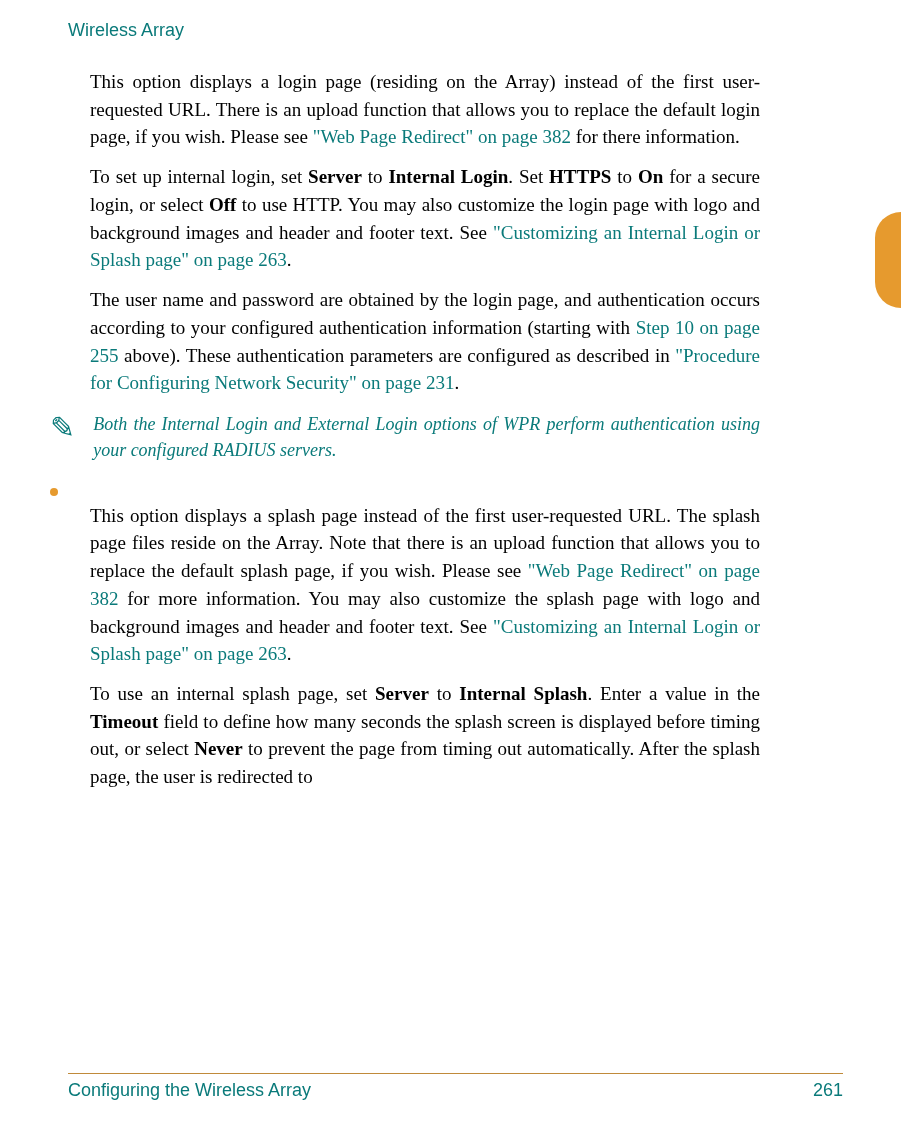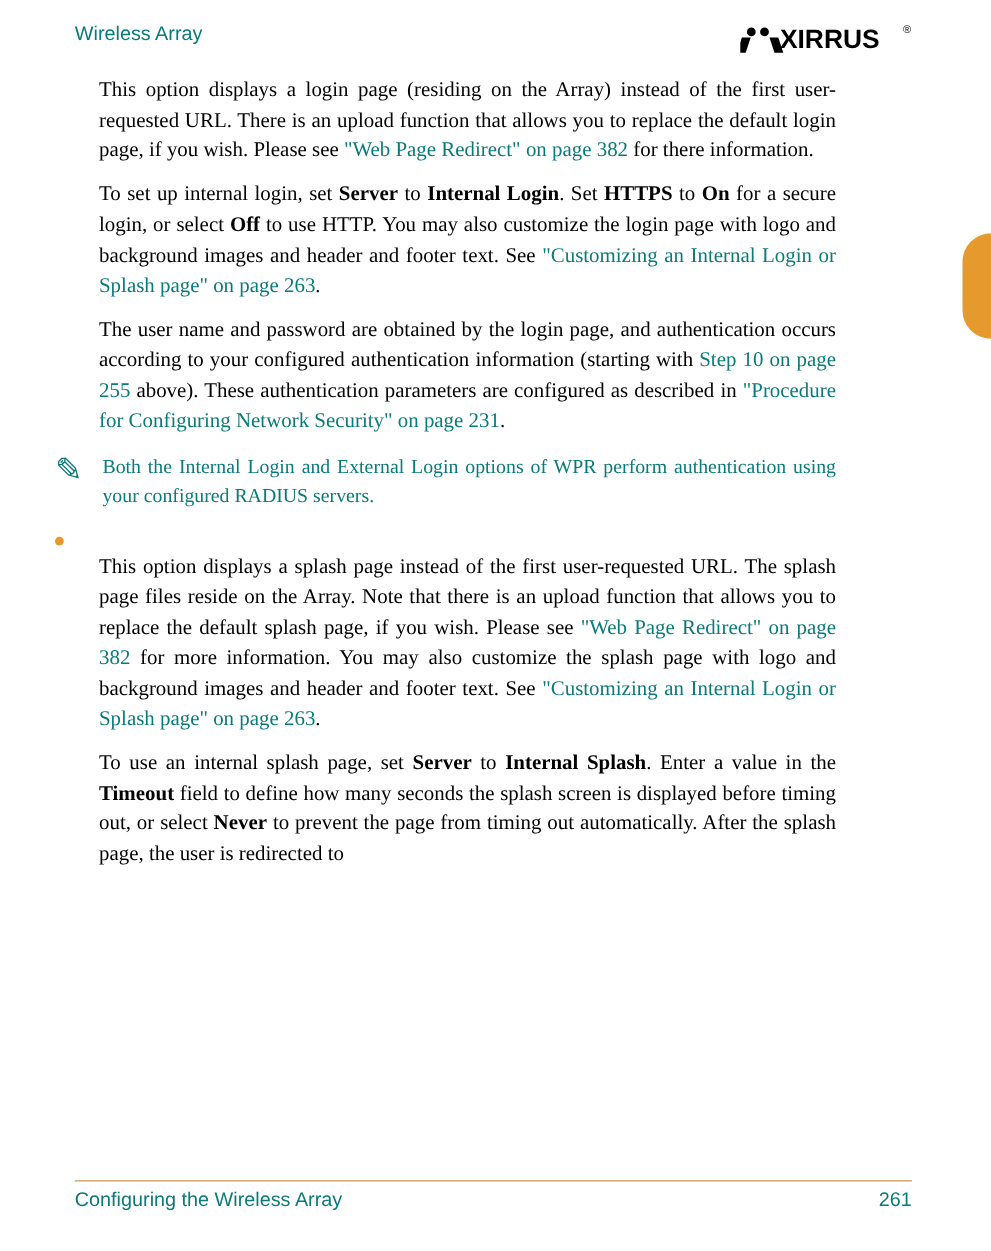--- a/index.html
+++ b/index.html
@@ -58,20 +58,21 @@
   }
   .note-icon {
     color: #0a7a7a;
     font-size: 30px;
     line-height: 1;
     margin-left: -40px;
     margin-top: 2px;
   }
   .note-text {
     color: #0a7a7a;
+    font-style: italic;
     font-size: 18px;
     text-align: justify;
     flex: 1;
   }
   .bullet-row {
     display: flex;
     gap: 14px;
     margin-top: 16px;
     margin-left: -40px;
   }
@@ -93,21 +94,21 @@
     top: 212px;
     width: 26px;
     height: 96px;
     background: #e69a2e;
     border-top-left-radius: 26px;
     border-bottom-left-radius: 26px;
   }
   .footer {
     position: absolute;
     left: 68px;
-    right: 72px;
+    right: 58px;
     bottom: 36px;
   }
   .footer-rule {
     border: none;
     border-top: 1px solid #c08a3a;
     margin-bottom: 6px;
   }
   .footer-row {
     display: flex;
     justify-content: space-between;
@@ -116,32 +117,20 @@
     color: #0a7a7a;
   }
 </style>
 </head>
 <body>
 
 <div class="page">
 
   <div class="header">
     <div class="header-title">Wireless Array</div>
-    <div class="logo">
-      <svg width="156" height="30" viewBox="0 0 156 30">
-        <g fill="#000">
-          <circle cx="10" cy="9" r="4"></circle>
-          <circle cx="22" cy="9" r="4"></circle>
-          <rect x="6" y="14" width="8" height="14" transform="skewX(-18)"></rect>
-          <rect x="22" y="14" width="8" height="14" transform="skewX(18)"></rect>
-        </g>
-        <text x="36" y="24" font-family="Arial Black, Arial, sans-serif" font-weight="900" font-size="24" fill="#000" letter-spacing="0">XIRRUS</text>
-        <text x="148" y="10" font-family="Arial" font-size="10" fill="#000">®</text>
-      </svg>
-    </div>
   </div>
 
   <div class="side-tab"></div>
 
   <div class="content">
 
     <p class="p">
       <span>This option displays a login page (residing on the Array) instead of the first user-requested URL. There is an upload function that allows you to replace the default login page, if you wish. Please see </span><span class="link">"Web Page Redirect" on page 382</span><span> for there information.</span>
     </p>
 

